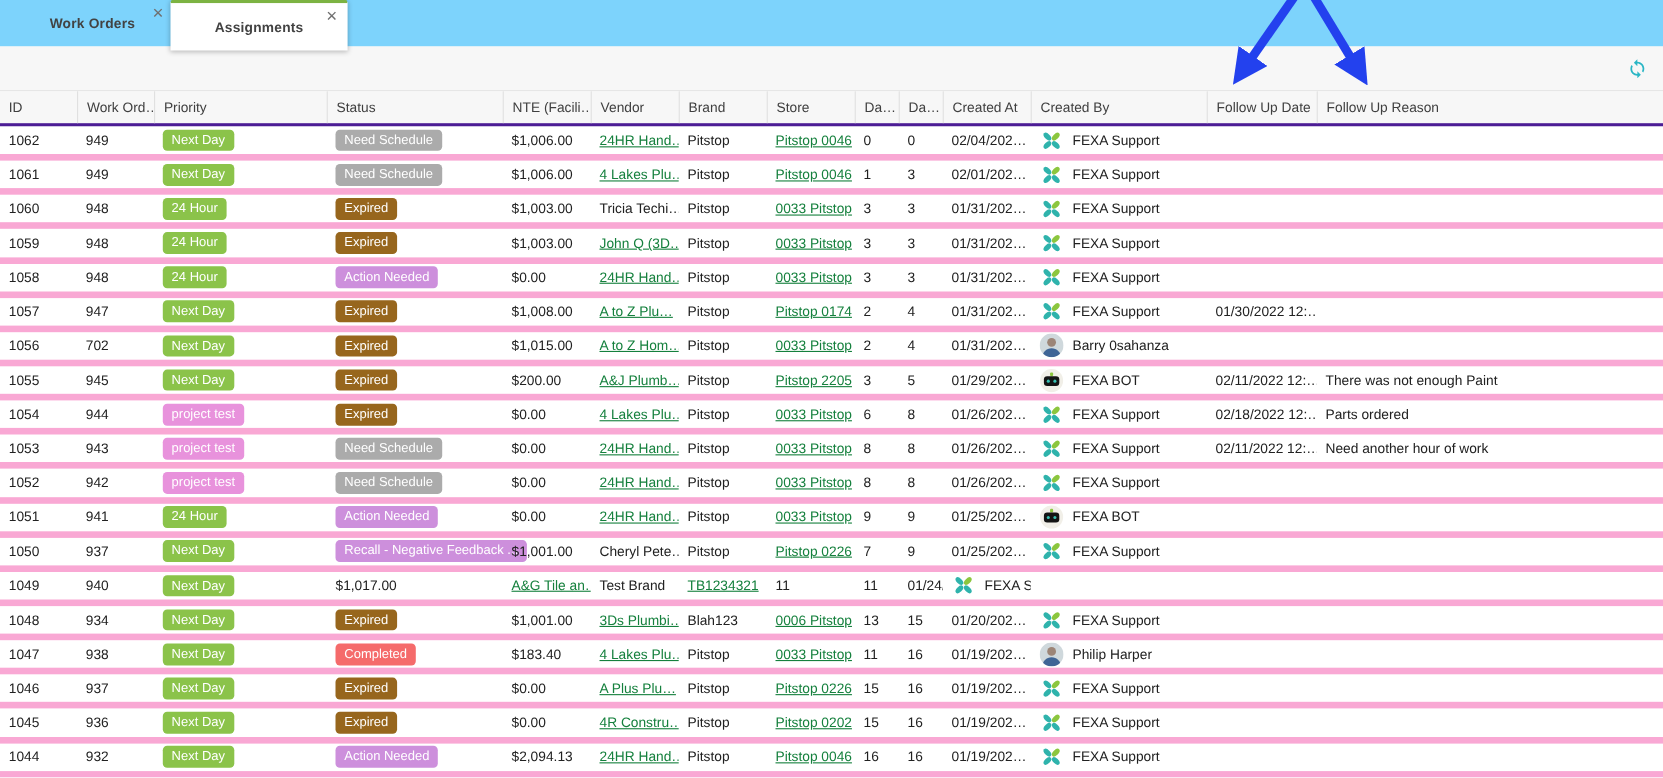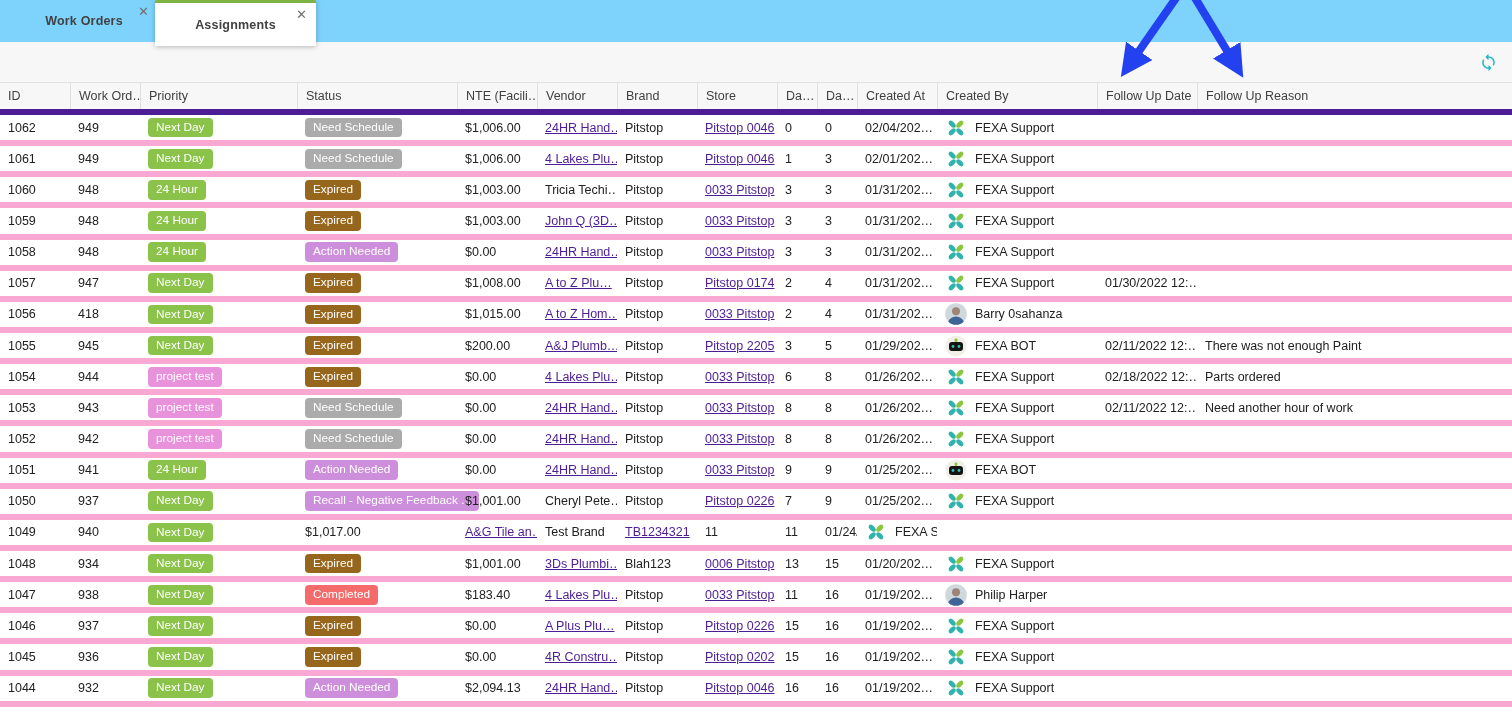--- a/index.html
+++ b/index.html
@@ -17,32 +17,32 @@
   .tab.active { left:155px; width:161px; height:46px; background:#fff; border-top:3px solid #7cb342;
                 border-radius:2px 2px 0 0; box-shadow:0 1px 5px rgba(0,0,0,.25); z-index:3; }
   .tab-close { position:absolute; right:9px; top:5px; color:#6f6f6f; font-size:13px; line-height:13px; cursor:pointer; }
 
   
   .toolbar { position:absolute; top:42px; left:0; width:1512px; height:41px; background:#f7f7f7; border-bottom:1px solid #e2e2e2; }
   .refresh-btn { position:absolute; right:14px; top:11px; width:20px; height:20px; background:none; border:none; padding:0; cursor:pointer; }
 
   
   .grid-header { position:absolute; top:83px; left:0; width:1512px; height:32px; display:grid;
-                 grid-template-columns:var(--cols); background:#f7f7f7; border-bottom:6px solid #4c1d95; }
+                 grid-template-columns:var(--cols); background:#f7f7f7; border-bottom:3px solid #4c1d95; }
   .hcell { display:flex; align-items:center; padding-left:8px; font-size:12.5px; color:#3f3f3f;
            border-left:1px solid #e0e0e0; white-space:nowrap; overflow:hidden; }
   .hcell:first-child { border-left:none; }
 
   .grid-body { position:absolute; top:115px; left:0; width:1512px; height:592px; overflow:hidden; background:#fff; }
   .grid-row { display:grid; grid-template-columns:var(--cols); height:31.15px; border-bottom:6px solid #f9a8d4; }
   .cell { display:flex; align-items:center; padding-left:8px; font-size:12.5px; color:#212121;
           white-space:nowrap; overflow:hidden; }
   .cell.cell-status { overflow:visible; }
   .badge { color:#fff; font-size:11.8px; line-height:1; padding:4px 8px; border-radius:4px; white-space:nowrap; }
-  .link { color:#4c1d95; text-decoration:underline; cursor:pointer; }
+  .link { color:#15803d; text-decoration:underline; cursor:pointer; }
   .cb-icon { width:22px; height:22px; margin-right:8px; display:flex; align-items:center; justify-content:center; flex-shrink:0; }
   .cb-name { font-size:12.5px; color:#212121; }
 
   
   .arrows { position:absolute; left:1080px; top:0; width:260px; height:95px; pointer-events:none; z-index:6; }
 </style>
 </head>
 <body>
 
 <div class="screen">
@@ -284,21 +284,21 @@
               <ellipse cx="6.2" cy="13.8" rx="4.3" ry="2.4" transform="rotate(-45 6.2 13.8)" fill="#2fb3ac"></ellipse>
               <ellipse cx="13.8" cy="13.8" rx="4.3" ry="2.4" transform="rotate(45 13.8 13.8)" fill="#2fb3ac"></ellipse>
             </svg>
           </span>
           <span class="cb-name">FEXA Support</span>
         </div>
         <div class="cell">01/30/2022 12:…</div>
       </div>
       <div class="grid-row">
         <div class="cell">1056</div>
-        <div class="cell">418</div>
+        <div class="cell">702</div>
         <div class="cell">
           <span class="badge" style="background: rgb(139, 195, 74);">Next Day</span>
         </div>
         <div class="cell cell-status">
           <span class="badge" style="background: rgb(151, 102, 29);">Expired</span>
         </div>
         <div class="cell">$1,015.00</div>
         <div class="cell">
           <span class="link">A to Z Hom…</span>
         </div>

